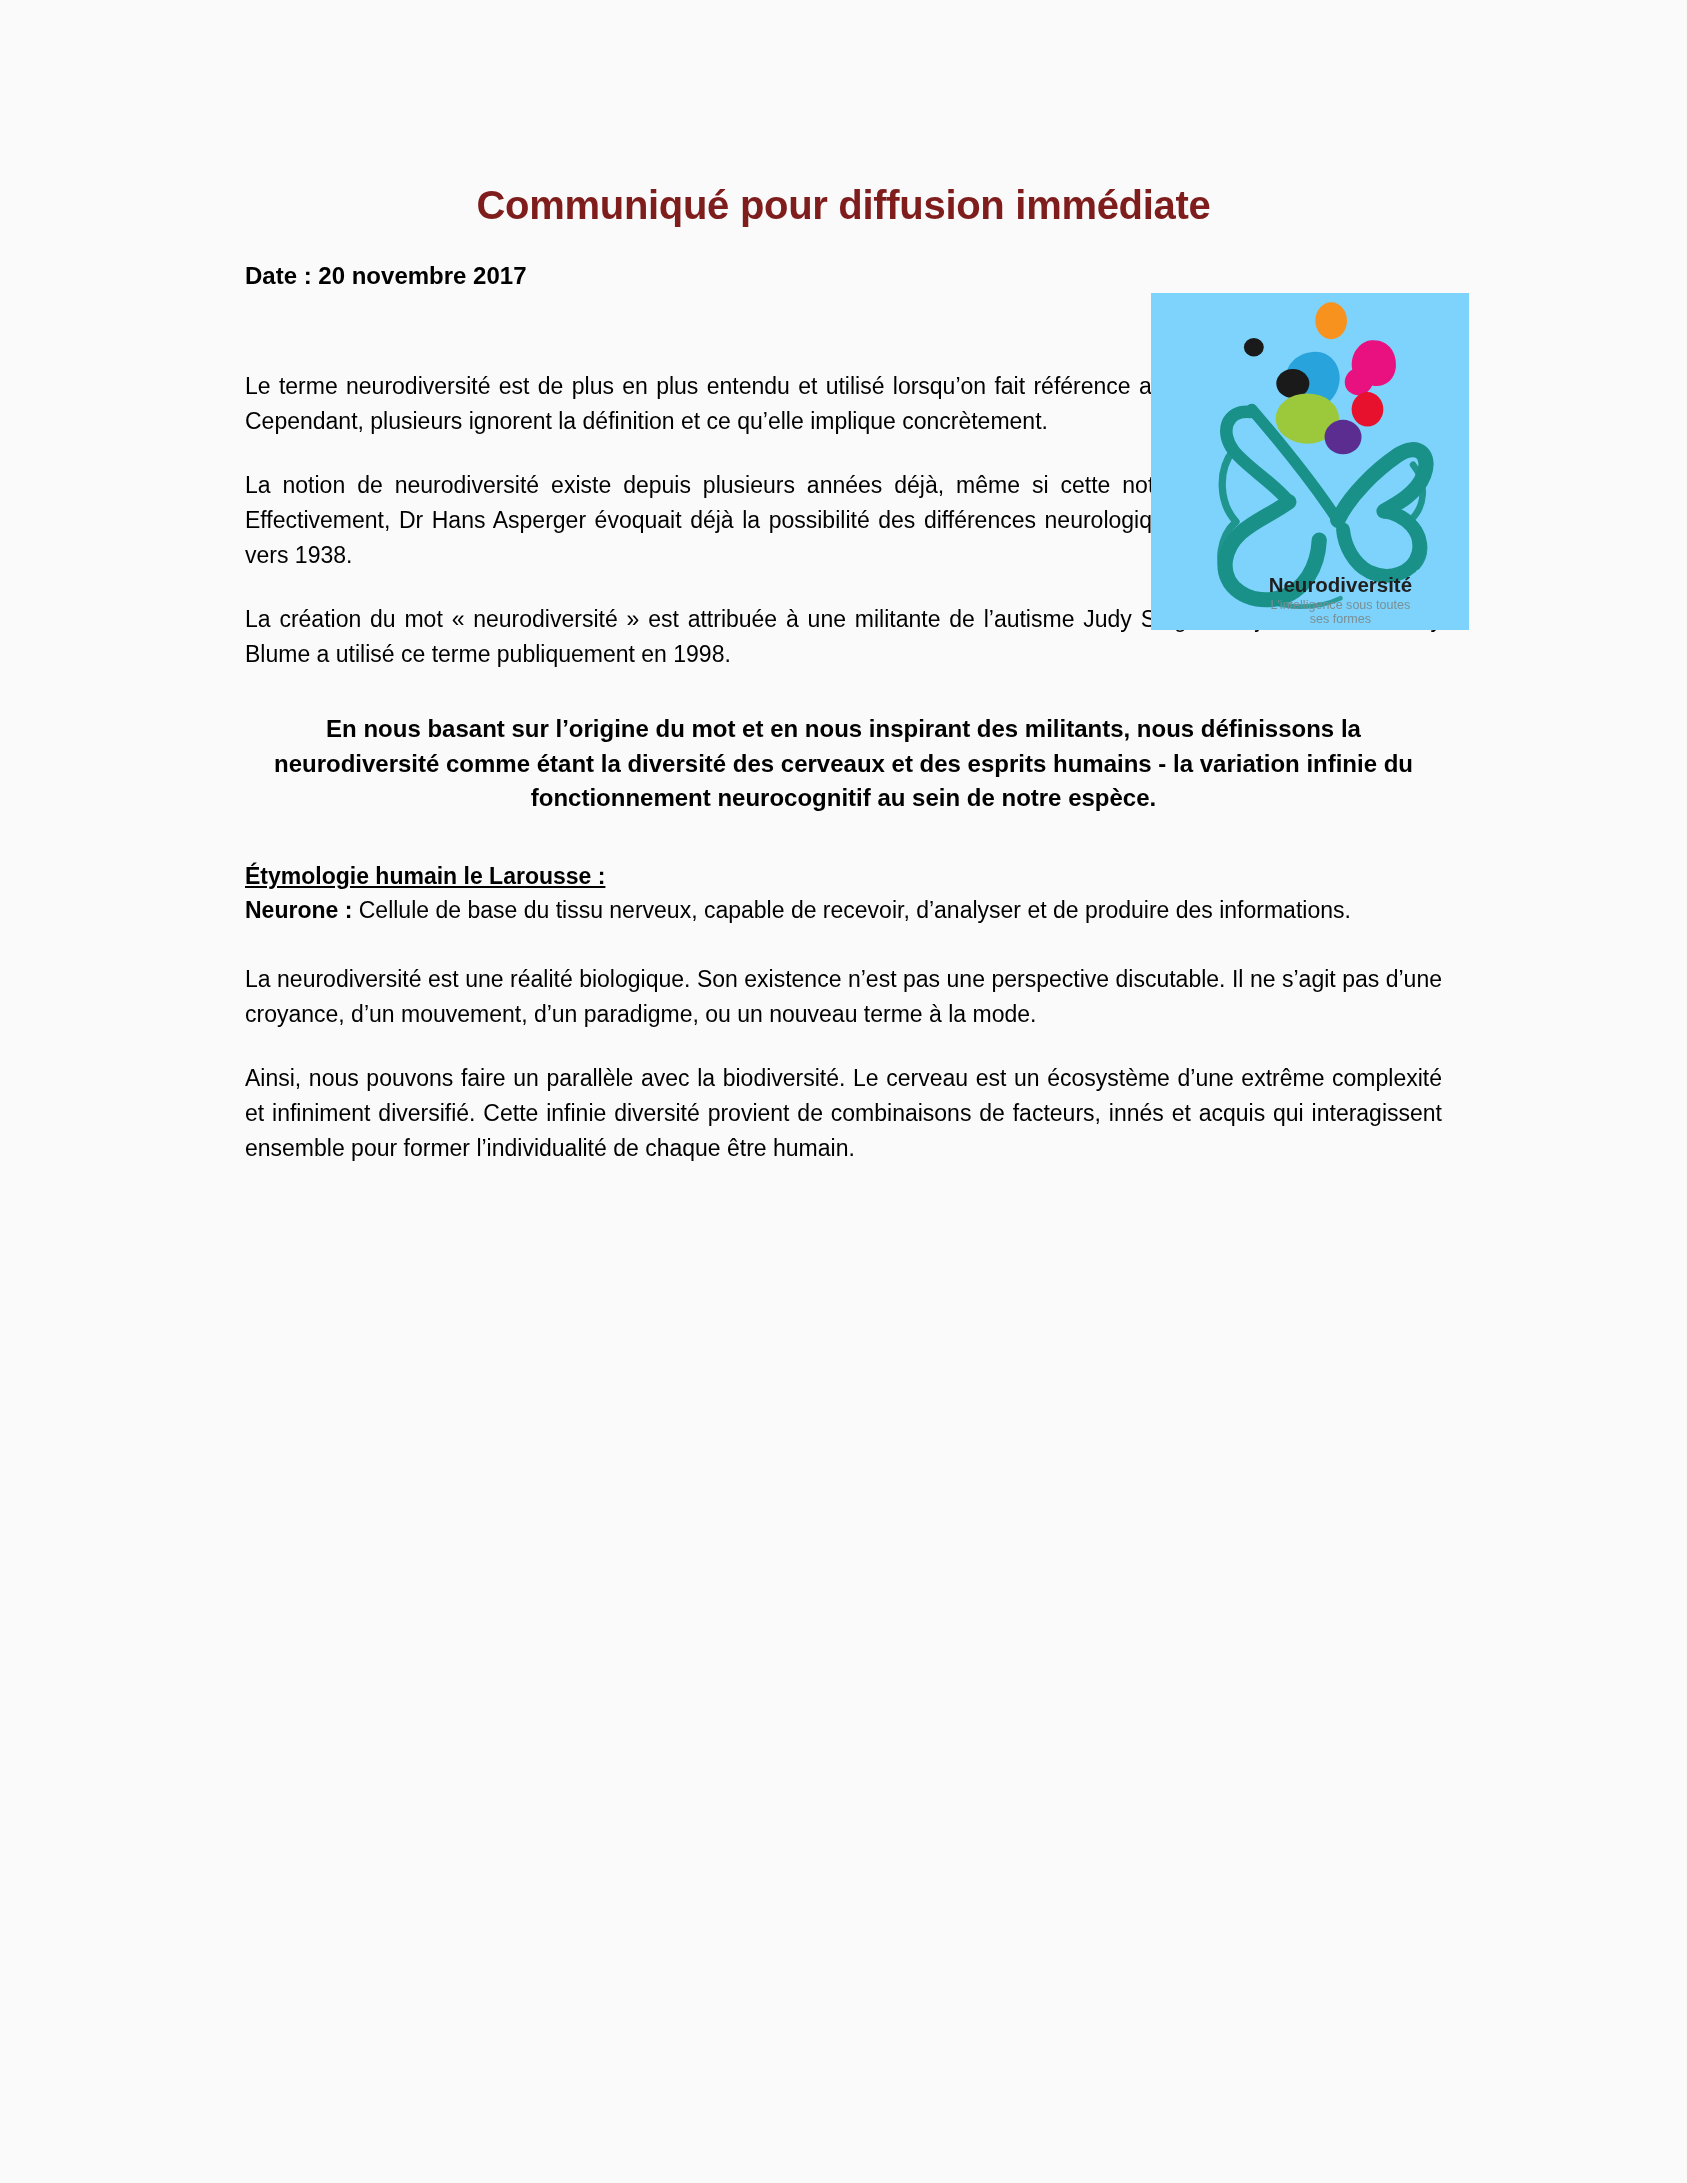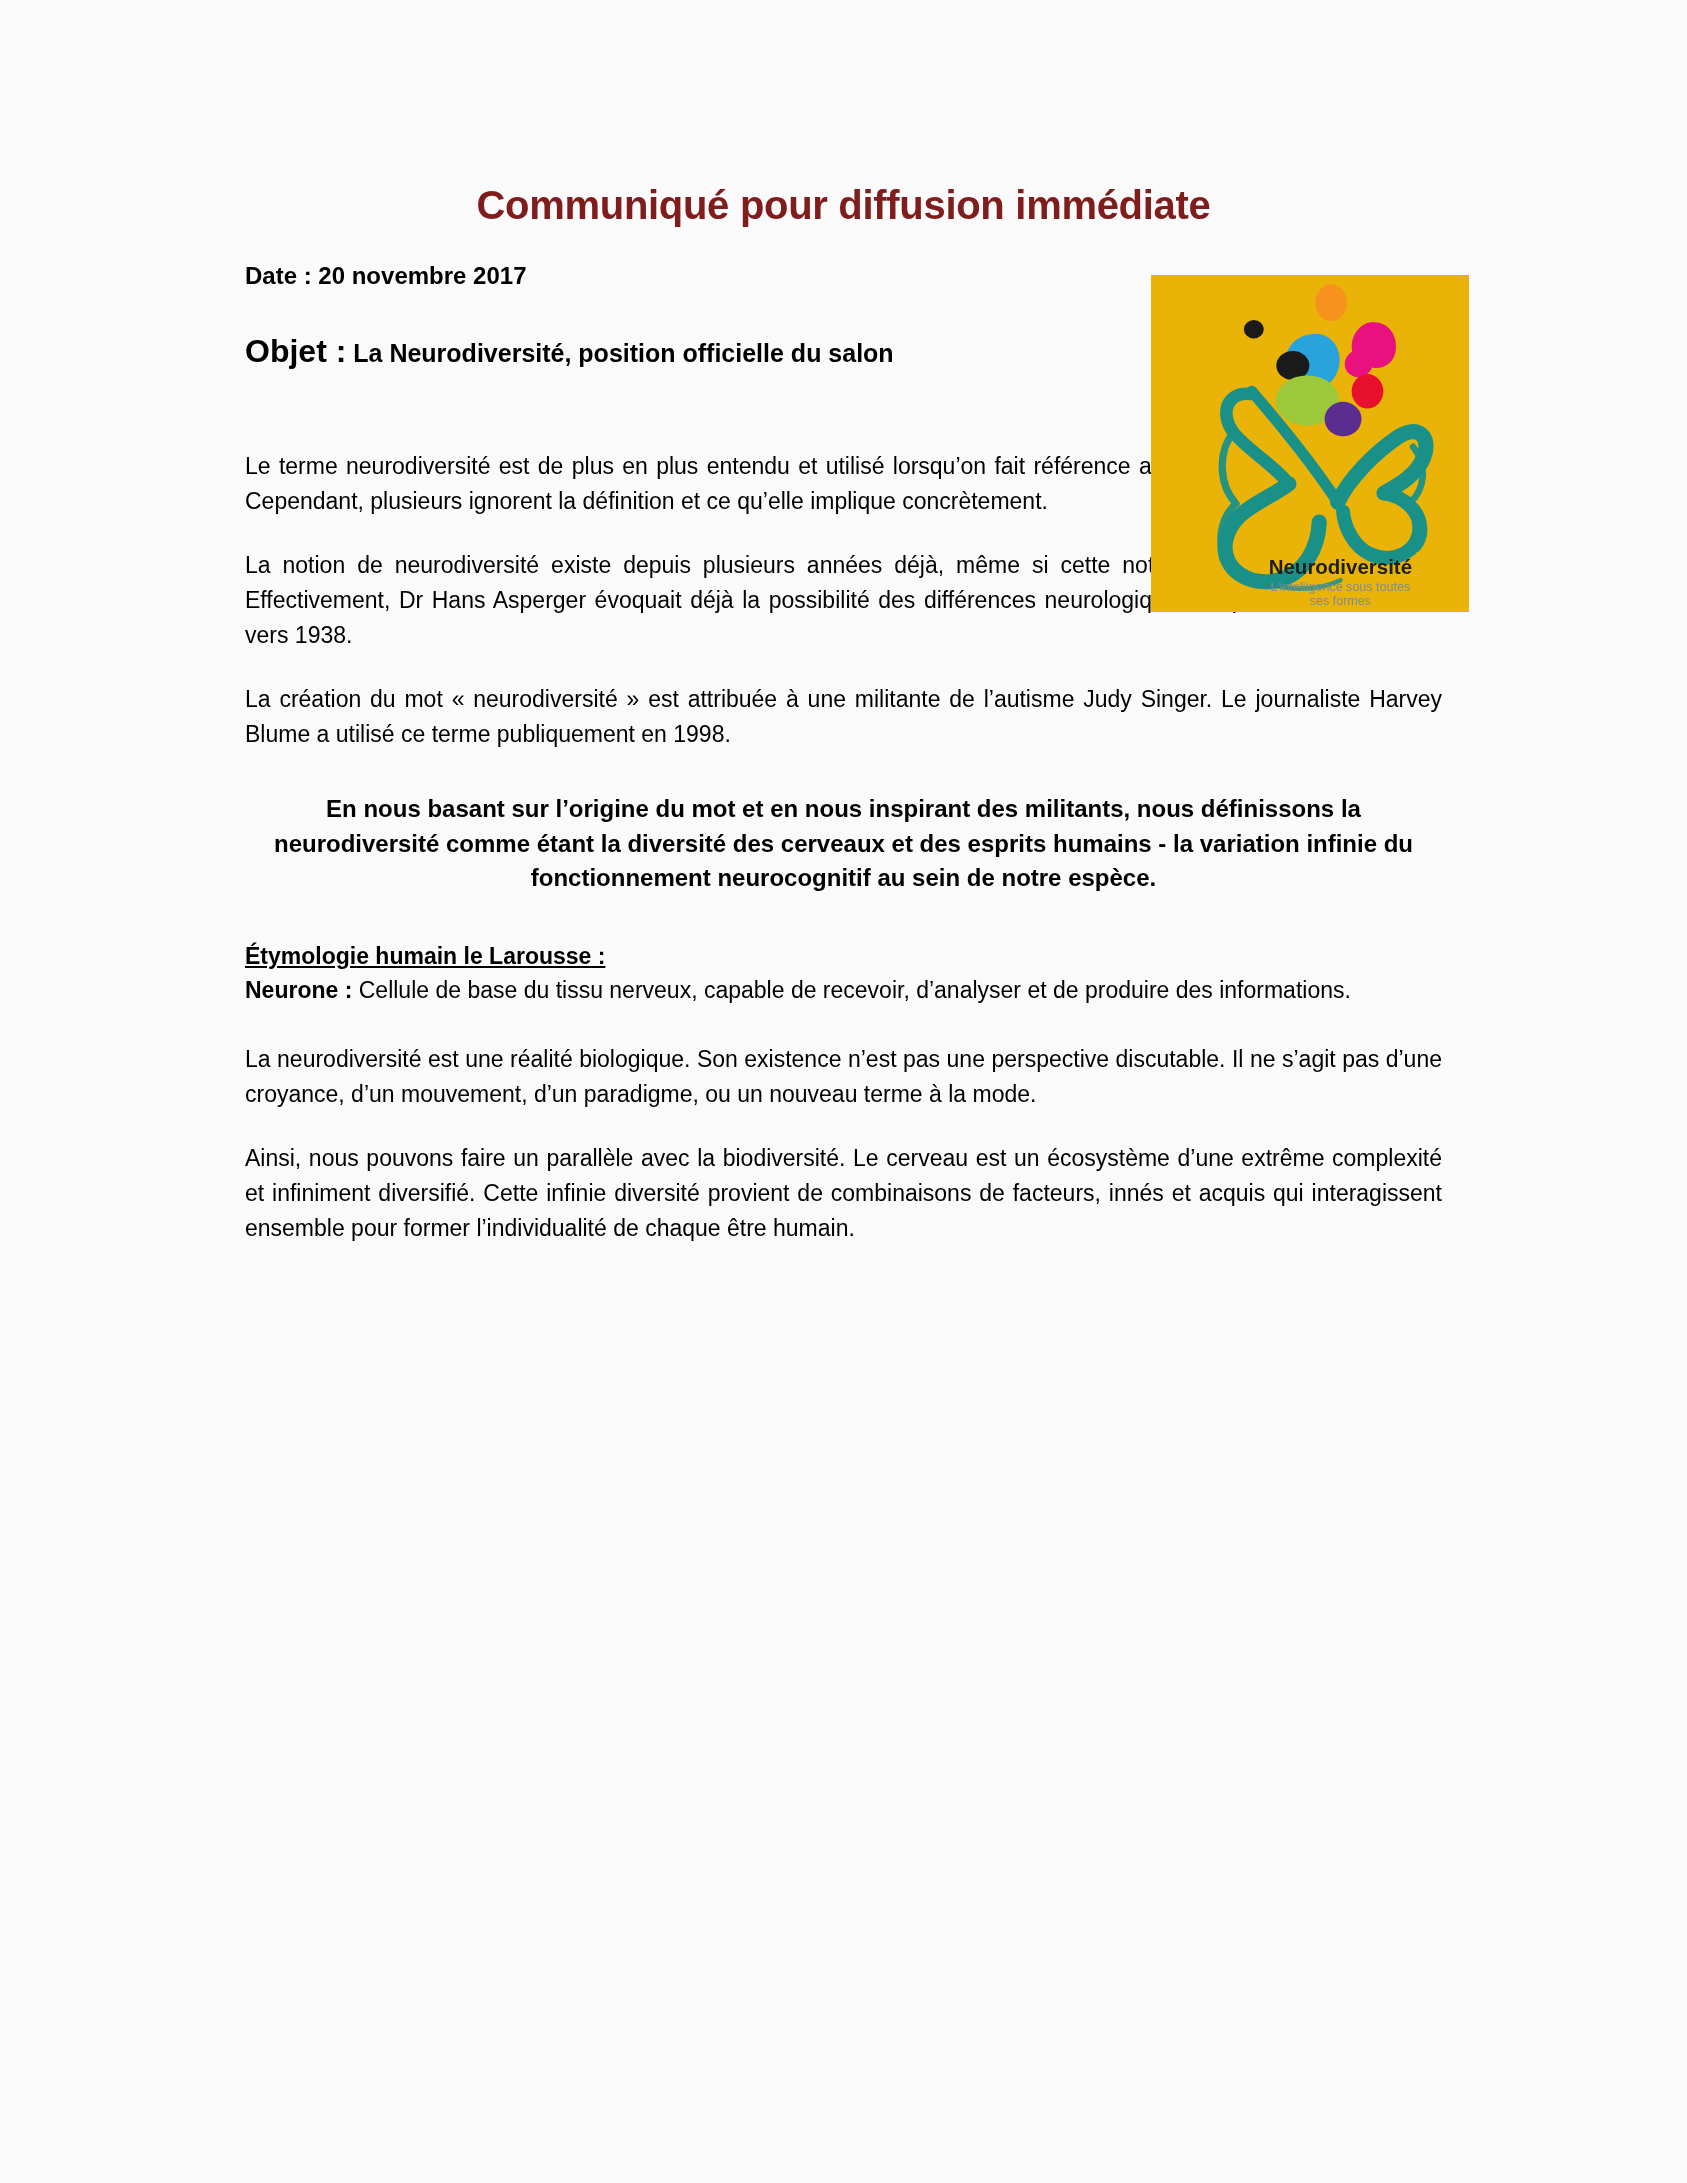--- a/index.html
+++ b/index.html
@@ -77,24 +77,24 @@
     font-weight: bold;
     font-stretch: condensed;
     color: #000;
     line-height: 1.2;
   }
 
   
   .logo-box {
     position: absolute;
     left: 1151px;
-    top: 275px;
+    top: 293px;
     width: 318px;
     height: 337px;
-    background: #eab308;
+    background: #7dd3fc;
   }
   .logo-box svg {
     display: block;
     width: 100%;
     height: 100%;
   }
 
   
   .body-wrap {
     margin-top: 78px;
@@ -149,23 +149,20 @@
 <div class="page">
 
   <div class="content">
 
     <h1 class="doc-title">Communiqué pour diffusion immédiate</h1>
 
     <div class="meta-block">
 
       <div class="meta-date">Date : 20 novembre 2017</div>
 
-      <div class="meta-objet">
-        <span class="objet-key">Objet :</span><span> La Neurodiversité, position officielle du salon</span>
-      </div>
 
 
 
     </div>
 
     <div class="body-wrap">
 
       <p class="body-par">Le terme neurodiversité est de plus en plus entendu et utilisé lorsqu’on fait référence aux variations neurologiques. Cependant, plusieurs ignorent la définition et ce qu’elle implique concrètement.</p>
 
       <p class="body-par">La notion de neurodiversité existe depuis plusieurs années déjà, même si cette notion nous semble moderne. Effectivement, Dr Hans Asperger évoquait déjà la possibilité des différences neurologiques en parlant de l’autisme, vers 1938.</p>

